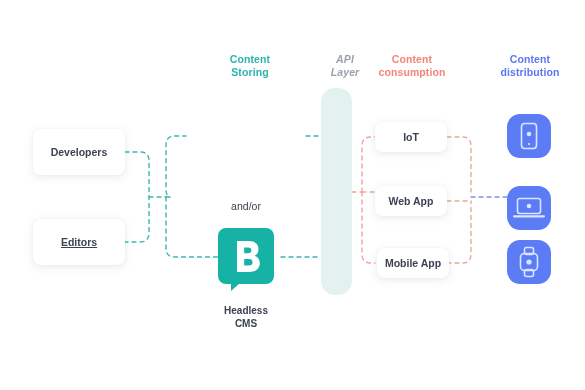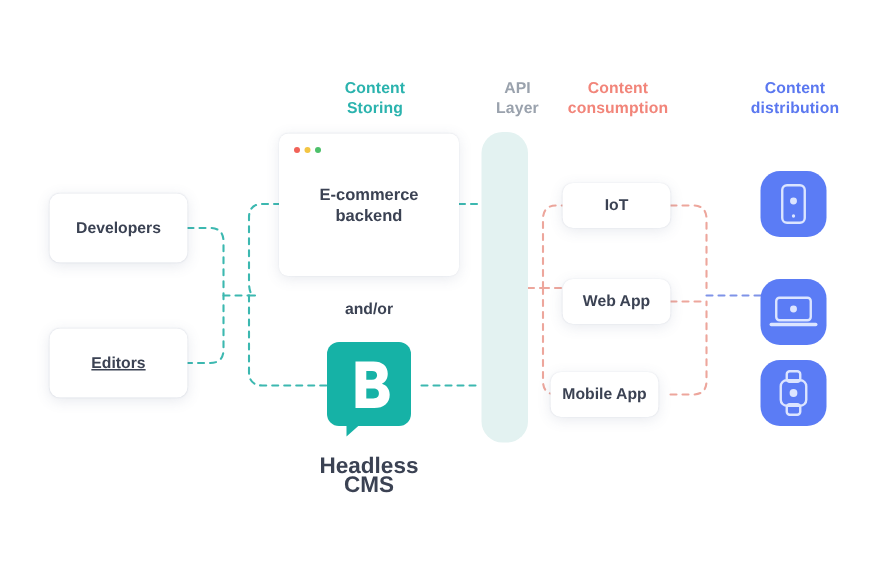--- a/index.html
+++ b/index.html
@@ -30,21 +30,21 @@
   .col-head {
     position: absolute;
     text-align: center;
     font-size: 10.5px;
     font-weight: bold;
     line-height: 13px;
     letter-spacing: .1px;
     white-space: pre-line;
   }
   #head-storing      { left: 206px; top: 53px; width: 88px; color: #2bb3ae; }
-  #head-api          { left: 314px; top: 53px; width: 62px; color: #9aa2ad; }
+  #head-api          { left: 314px; top: 53px; width: 62px; color: #9aa2ad; font-style: italic; }
   #head-consumption  { left: 366px; top: 53px; width: 92px; color: #f2857a; }
   #head-distribution { left: 484px; top: 53px; width: 92px; color: #5b78f0; }
 
   
   .card {
     position: absolute;
     background: #ffffff;
     border-radius: 7px;
     box-shadow: 0 2px 9px rgba(80,95,130,.13), 0 0 1px rgba(80,95,130,.12);
     display: flex;
@@ -82,29 +82,29 @@
     width: 4px;
     height: 4px;
     border-radius: 50%;
   }
   .dot-red    { background: #f16258; }
   .dot-yellow { background: #f3c543; }
   .dot-green  { background: #4cc06a; }
 
   #card-iot    { left: 375px; top: 122px; width: 72px; height: 30px; }
   #card-web    { left: 375px; top: 186px; width: 72px; height: 30px; justify-content: center; }
-  #card-mobile { left: 367px; top: 248px; width: 72px; height: 30px; text-align: right; }
+  #card-mobile { left: 377px; top: 248px; width: 72px; height: 30px; text-align: right; }
 
   
   #label-andor {
     position: absolute;
     left: 206px; top: 200px; width: 80px;
     text-align: center;
     font-size: 10.5px;
-    font-weight: bold;
+    font-weight: normal;
     color: #3b4253;
     z-index: 3;
   }
 
   
   #api-slab {
     position: absolute;
     left: 321px; top: 88px;
     width: 31px; height: 207px;
     background: #e3f2f1;
@@ -128,21 +128,21 @@
     bottom: -7px;
     width: 0; height: 0;
     border-left: 9px solid #16b2a6;
     border-bottom: 8px solid transparent;
   }
   #cms-logo svg { position: absolute; left: 0; top: 0; }
   #label-cms {
     position: absolute;
     left: 206px; top: 304px; width: 80px;
     text-align: center;
-    font-size: 15px;
+    font-size: 10px;
     font-weight: bold;
     line-height: 13px;
     color: #3b4253;
     white-space: pre-line;
     z-index: 3;
   }
 
   
   .device {
     position: absolute;
@@ -215,29 +215,20 @@
 
   <div class="card" id="card-developers">
     <span>Developers</span>
   </div>
   <div class="card" id="card-editors">
     <span>Editors</span>
   </div>
 
   <div id="api-slab"></div>
 
-  <div class="card" id="card-backend">
-    <span class="dots">
-      <i class="dot-red"></i>
-      <i class="dot-yellow"></i>
-      <i class="dot-green"></i>
-    </span>
-    <span>E-commerce
-backend</span>
-  </div>
 
   <div id="label-andor">and/or</div>
 
   <div id="cms-logo">
     <svg width="56" height="56" viewBox="0 0 56 56" xmlns="http://www.w3.org/2000/svg">
       <path d="M19 13 H31 C37 13 40.5 16.2 40.5 21.2 C40.5 24.6 38.9 26.8 36.6 27.8
                C39.7 28.8 41.8 31.3 41.8 35.1 C41.8 40.6 37.9 44 31.4 44 H19 Z
                M26.2 19.4 V25.2 H30 C32.2 25.2 33.4 24 33.4 22.2
                C33.4 20.4 32.2 19.4 30 19.4 Z
                M26.2 31 V37.6 H30.8 C33.3 37.6 34.6 36.3 34.6 34.3

